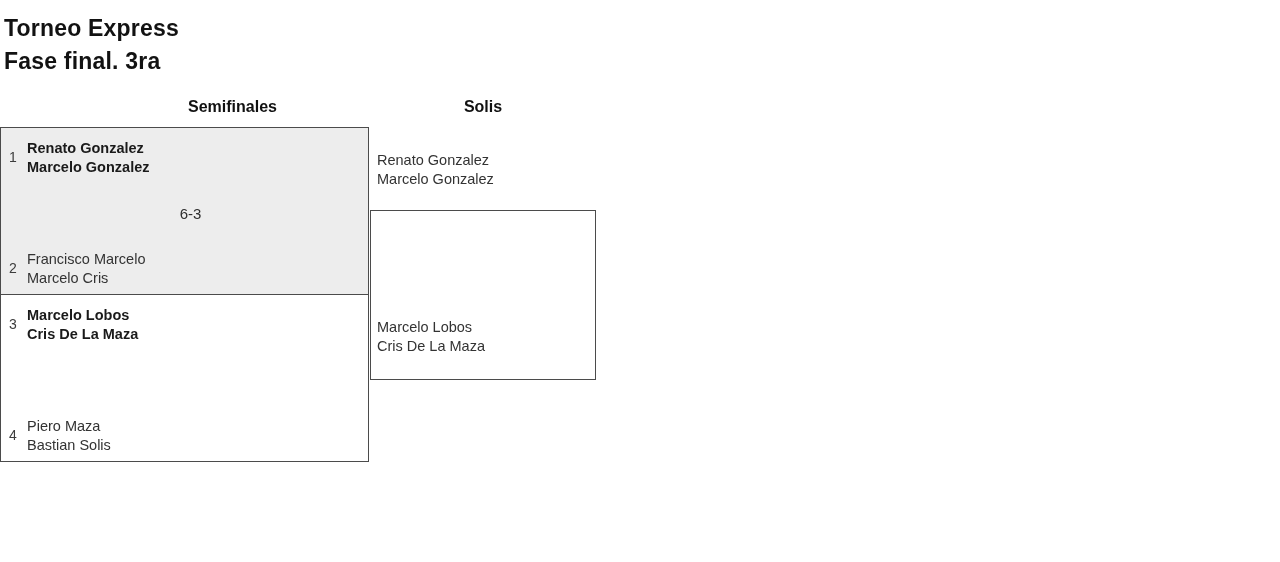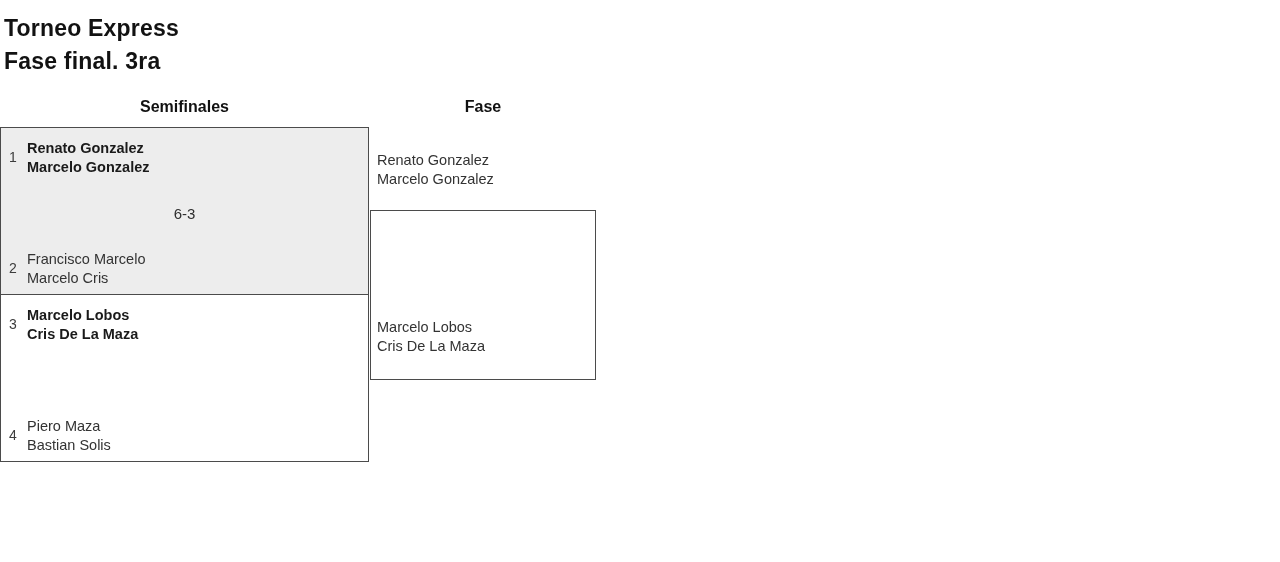--- a/index.html
+++ b/index.html
@@ -43,21 +43,21 @@
 
   
   .col-header {
     position: absolute;
     top: 98px;
     font-size: 16px;
     font-weight: 700;
     color: #111111;
     text-align: center;
   }
-  .col-header.semis { left: 0; width: 369px; }
+  .col-header.semis { left: 0; width: 369px; padding-left: 48px; }
   .col-header.final-h { left: 370px; width: 226px; }
 
   
   .match {
     position: absolute;
     left: 0;
     width: 369px;
     height: 168px;
     border: 1px solid #4b4b4b;
     box-sizing: border-box;
@@ -82,21 +82,21 @@
     line-height: 19px;
     color: #333333;
   }
   .team.team-top { top: 11px; }
   .team.team-bottom { top: 122px; }
   .team.winner { font-weight: 700; color: #1a1a1a; }
 
   .score {
     position: absolute;
     top: 77px;
-    left: 0;
+    left: 6px;
     width: 100%;
     text-align: center;
     font-size: 15px;
     color: #2e2e2e;
   }
 
   
   .final-box {
     position: absolute;
     left: 370px;
@@ -122,21 +122,21 @@
 
 <div class="page">
 
   <div class="title">
     <div>Torneo Express</div>
     <div>Fase final. 3ra</div>
   </div>
 
 
   <div class="col-header semis">Semifinales</div>
-  <div class="col-header final-h">Fase</div>
+  <div class="col-header final-h">Solis</div>
 
   <div class="match sf1">
     <span class="seed seed-top">1</span>
     <div class="team team-top winner">
       <div>Renato Gonzalez</div>
       <div>Marcelo Gonzalez</div>
     </div>
     <div class="score">6-3</div>
     <span class="seed seed-bottom">2</span>
     <div class="team team-bottom">

